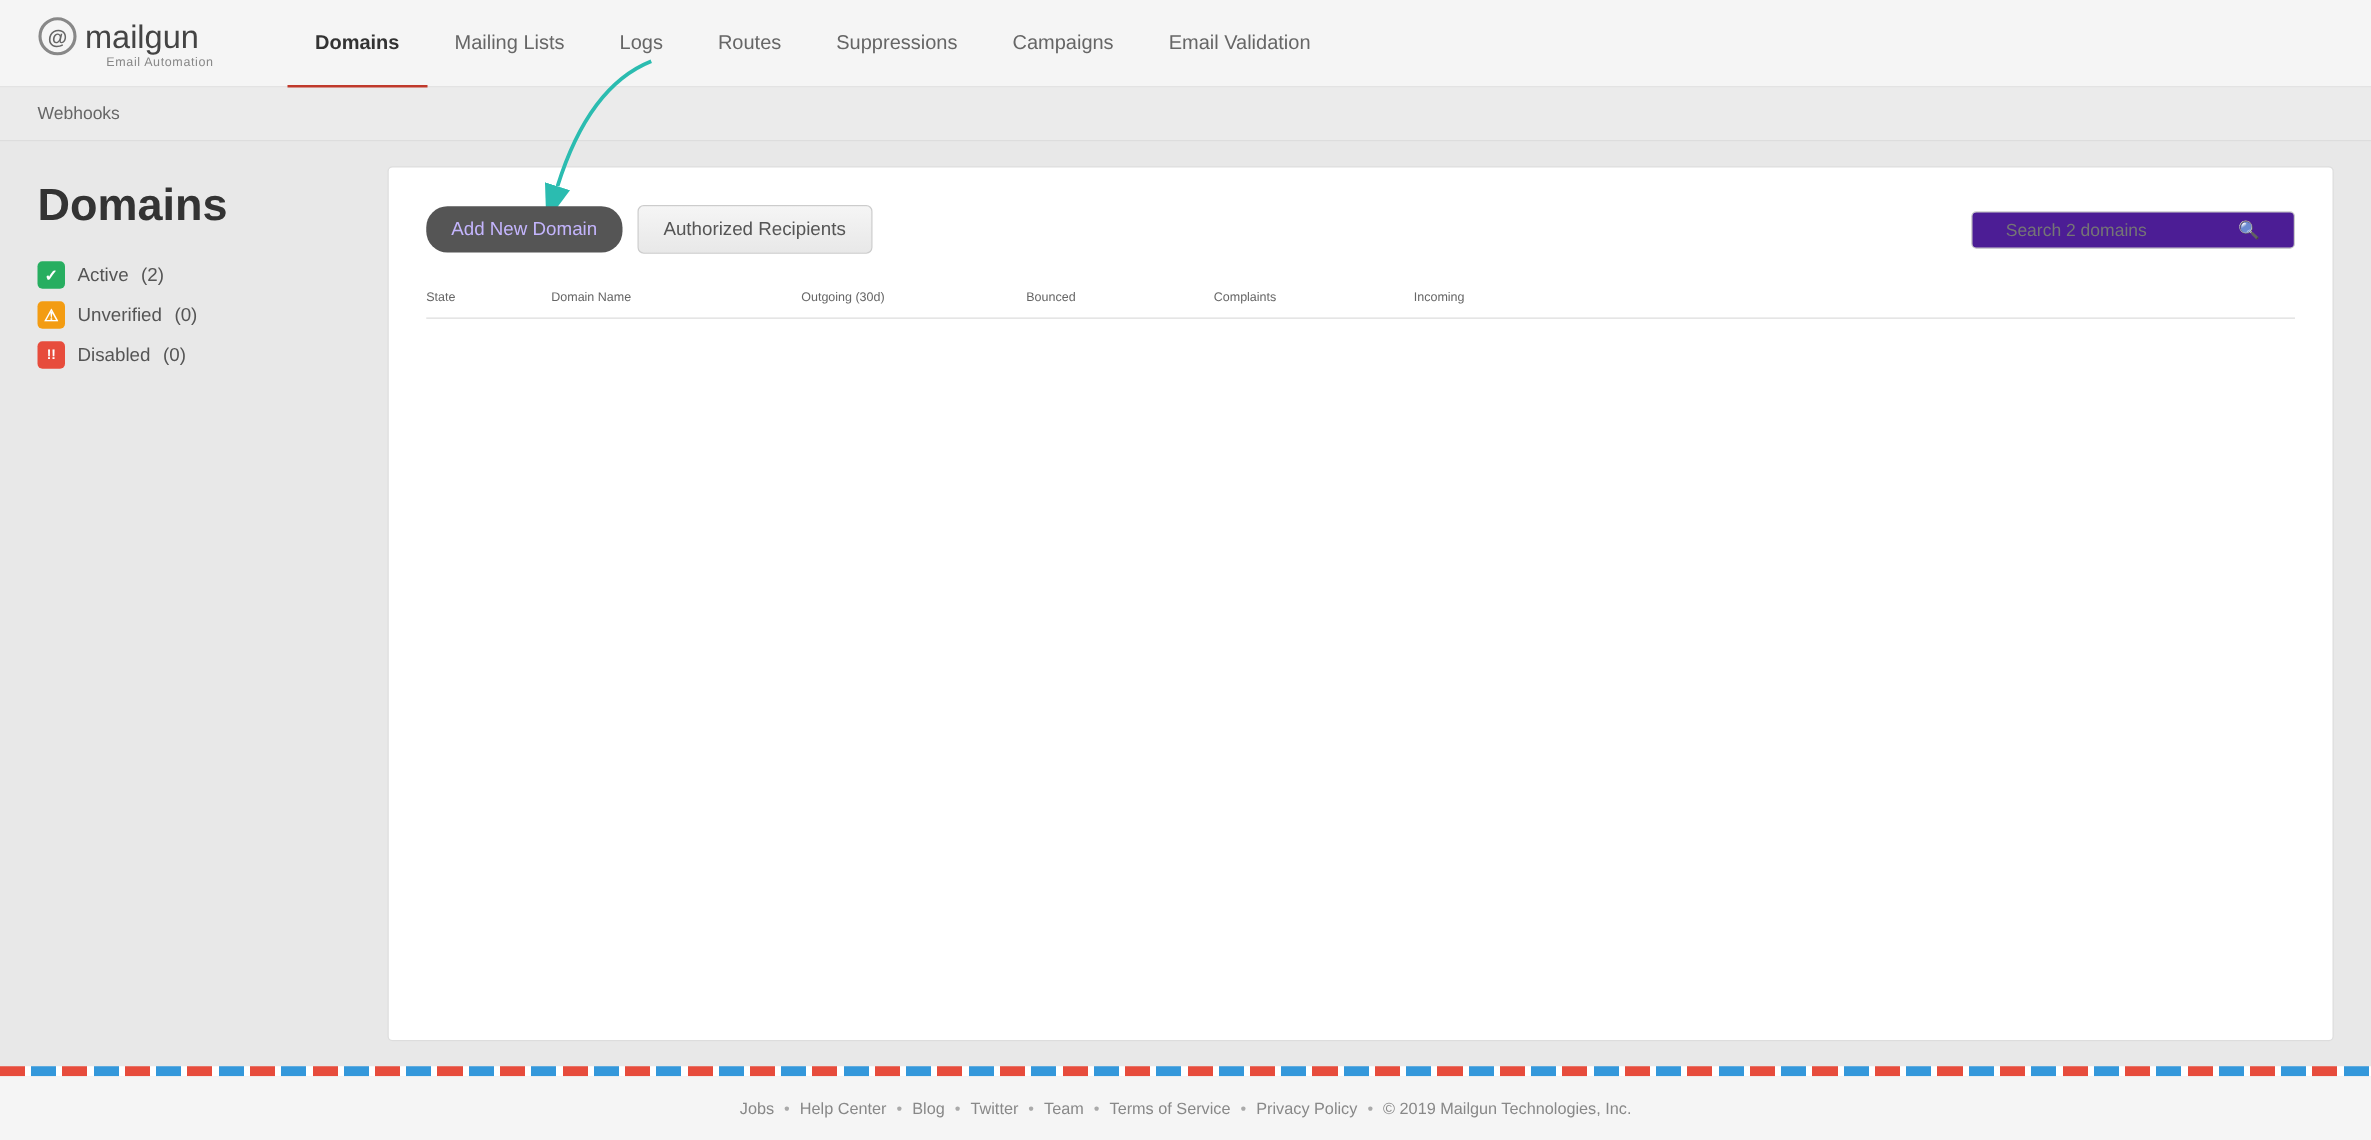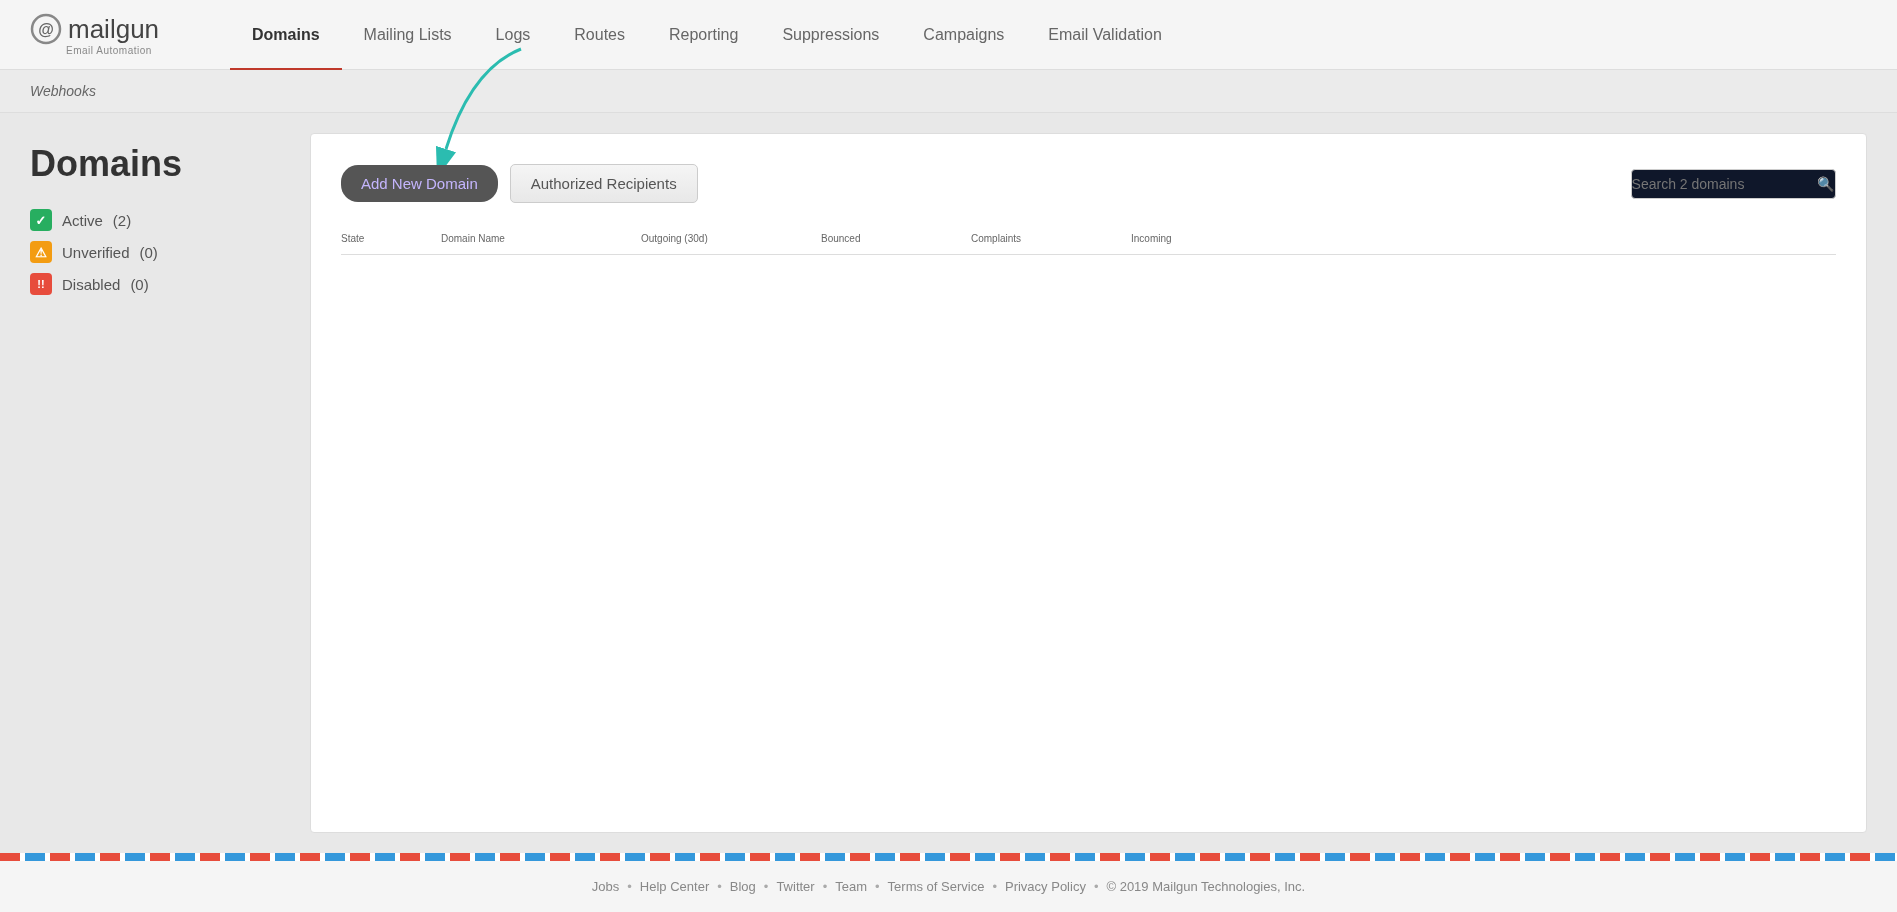--- a/index.html
+++ b/index.html
@@ -35,20 +35,21 @@
       font-size: 26px;
       font-weight: 300;
       color: #444;
     }
 
     .logo-sub {
       font-size: 10px;
       color: #888;
       margin-left: 36px;
       letter-spacing: 0.5px;
+      text-align: center;
     }
 
     .nav {
       display: flex;
       align-items: center;
       height: 100%;
       gap: 0;
     }
 
     .nav-item {
@@ -75,21 +76,20 @@
       background-color: #ebebeb;
       padding: 12px 30px;
       border-bottom: 1px solid #ddd;
     }
 
     .sub-nav-item {
       font-size: 14px;
       color: #666;
       cursor: pointer;
       text-decoration: none;
-      font-style: italic;
     }
 
     
     .main {
       display: flex;
       flex: 1;
       padding: 20px 30px 20px 30px;
       gap: 30px;
     }
 
@@ -184,22 +184,22 @@
       border-radius: 5px;
       font-size: 15px;
       cursor: pointer;
     }
 
     .search-box {
       margin-left: auto;
       display: flex;
       border: 1px solid #ccc;
       border-radius: 4px;
-      background: #0f172a;
-      padding: 6px 0;
+      background: #4c1d95;
+      padding: 6px 27px;
       gap: 6px;
     }
 
     .search-input {
       border: none;
       outline: none;
       font-size: 14px;
       color: #888;
       width: 180px;
       background: transparent;
@@ -294,21 +294,20 @@
       <span style="font-size:26px; color:#444; font-weight:300;">mailgun</span>
     </div>
     <div class="logo-sub">Email Automation</div>
   </div>
 
   <nav class="nav">
     <a class="nav-item active">Domains</a>
     <a class="nav-item">Mailing Lists</a>
     <a class="nav-item">Logs</a>
     <a class="nav-item">Routes</a>
-    <a class="nav-item">Reporting</a>
     <a class="nav-item">Suppressions</a>
     <a class="nav-item">Campaigns</a>
     <a class="nav-item">Email Validation</a>
   </nav>
 </div>
 
 <div class="sub-nav">
   <a class="sub-nav-item">Webhooks</a>
 </div>
 

